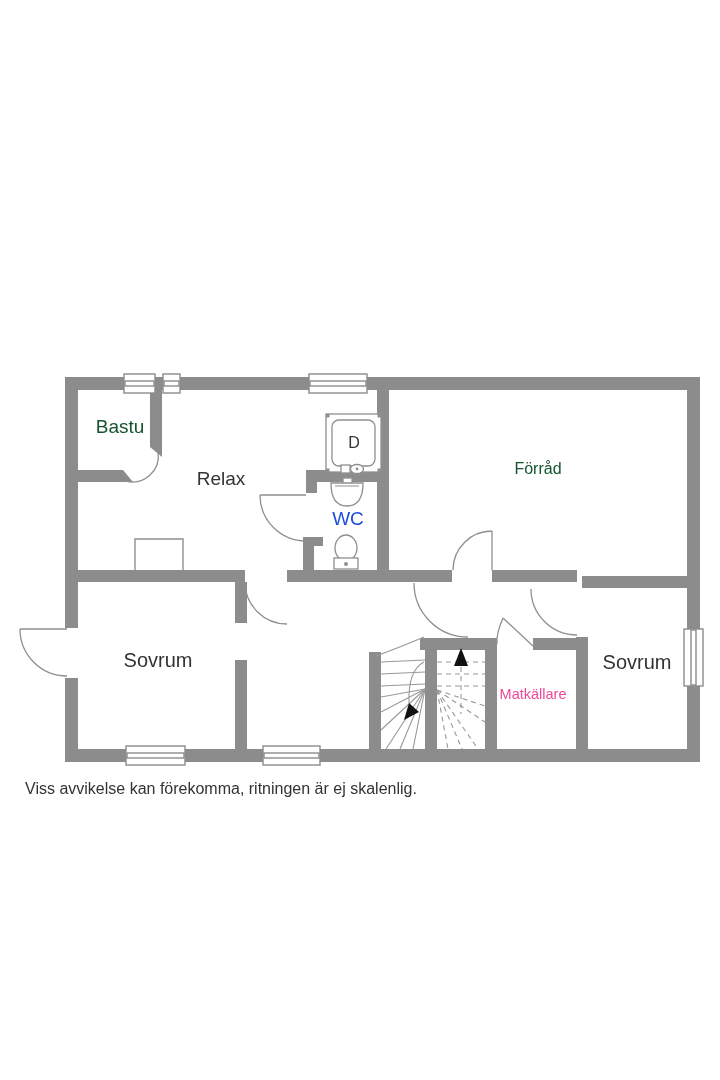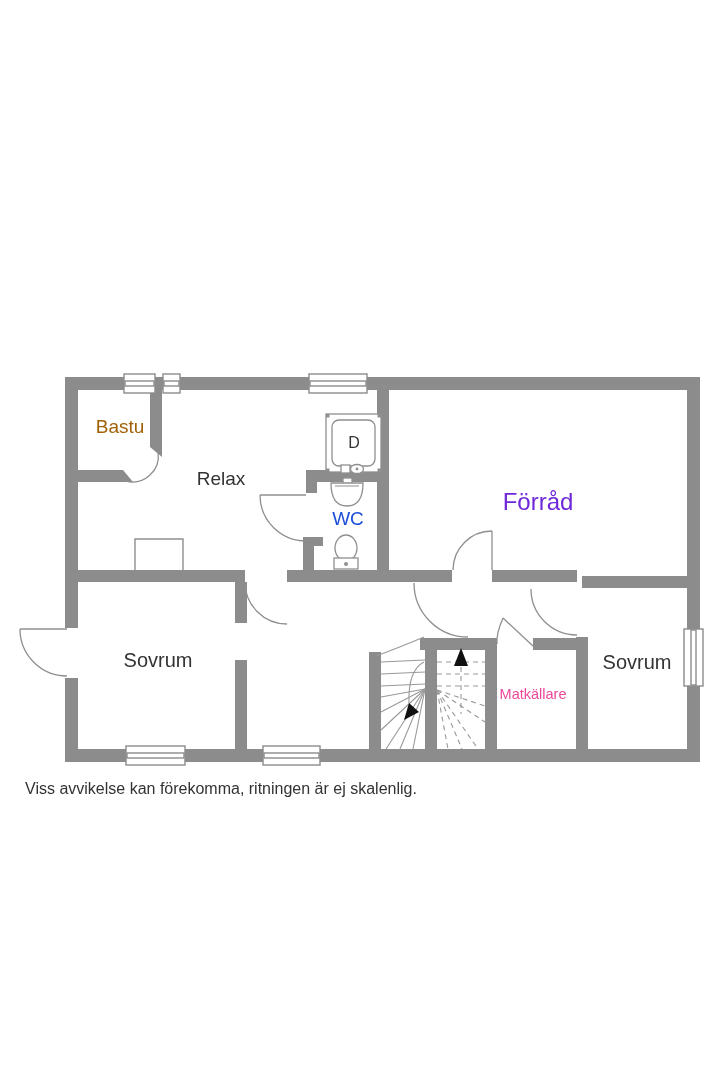--- a/index.html
+++ b/index.html
@@ -170,23 +170,23 @@
       </g>
       <g stroke-width="1.3">
         <ellipse cx="346" cy="548" rx="11" ry="13"></ellipse>
         <rect x="334" y="558" width="24" height="11"></rect>
         <circle cx="346" cy="564" r="2" fill="#8f8f8f" stroke="none"></circle>
       </g>
       <path d="M135,570 L135,539 L183,539 L183,570" stroke-width="1.4" fill="#ffffff"></path>
     </g>
   </svg>
 
-  <div class="room-label" style="color: #a16207; left: 120px; top: 427px; font-size: 19px;">Bastu</div>
+  <div class="room-label" style="color: #14532d; left: 120px; top: 427px; font-size: 19px;">Bastu</div>
   <div class="room-label" style="color: rgb(51, 51, 51); left: 221px; top: 479px; font-size: 19px;">Relax</div>
   <div class="room-label" style="color: rgb(51, 51, 51); left: 354px; top: 443px; font-size: 16px;">D</div>
   <div class="room-label" style="color: #1d4ed8; left: 348px; top: 519px; font-size: 19px;">WC</div>
-  <div class="room-label" style="color: #6d28d9; left: 538px; top: 469px; font-size: 24px; margin-top: 33px;">Förråd</div>
+  <div class="room-label" style="color: #14532d; left: 538px; top: 469px; font-size: 16px;">Förråd</div>
   <div class="room-label" style="color: rgb(51, 51, 51); left: 158px; top: 660px; font-size: 20px;">Sovrum</div>
   <div class="room-label" style="color: rgb(51, 51, 51); left: 637px; top: 662px; font-size: 20px;">Sovrum</div>
   <div class="room-label" style="color: #ec4899; left: 533px; top: 694px; font-size: 14.5px;">Matkällare</div>
 
   <div class="footer-note" style="color:#333333;">Viss avvikelse kan förekomma, ritningen är ej skalenlig.</div>
 </div>
 
 </body></html>

